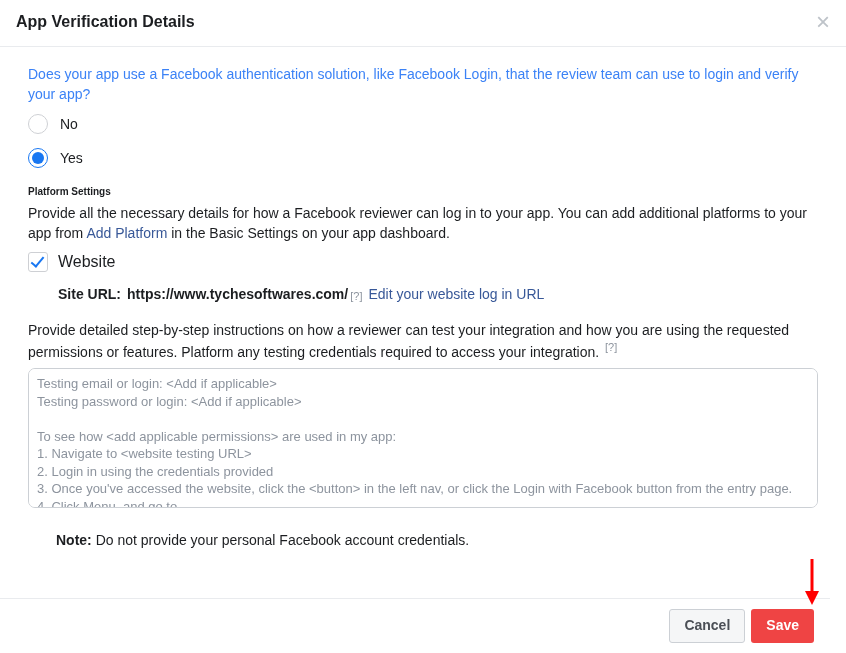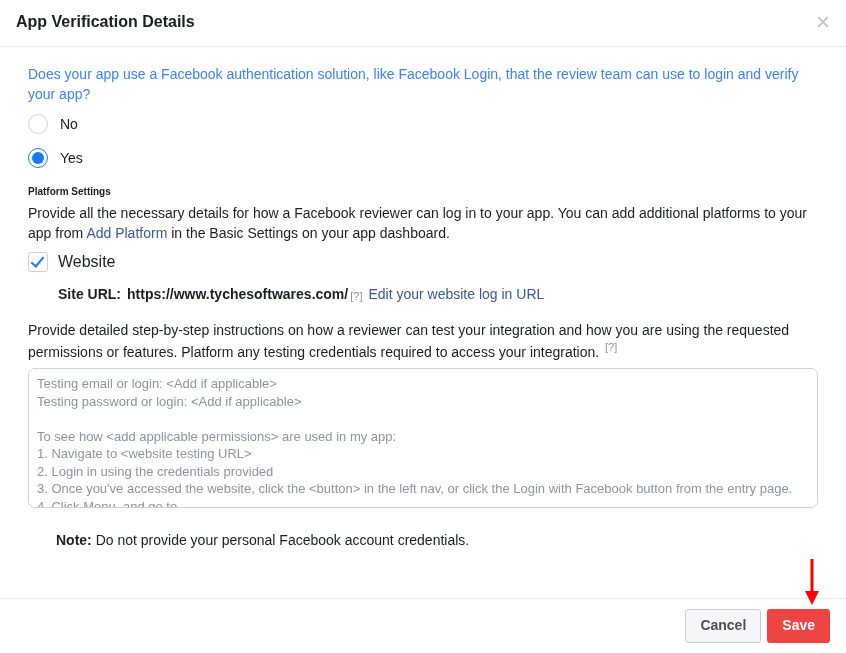--- a/index.html
+++ b/index.html
@@ -146,21 +146,21 @@
       line-height: 1.35;
       white-space: pre-wrap;
       font-family: inherit;
     }
     .note-row { margin-top: 24px; font-size: 14px; padding-left: 28px; }
     .note-label { font-weight: bold; }
     .footer {
       position: absolute;
       bottom: 0;
       left: 0;
-      right: 0;
+      right: 16px;
       border-top: 1px solid #e9ebee;
       padding: 10px 16px;
       display: flex;
       justify-content: flex-end;
       gap: 6px;
       background: #fff;
     }
     .btn {
       font-size: 14px;
       font-weight: 600;

